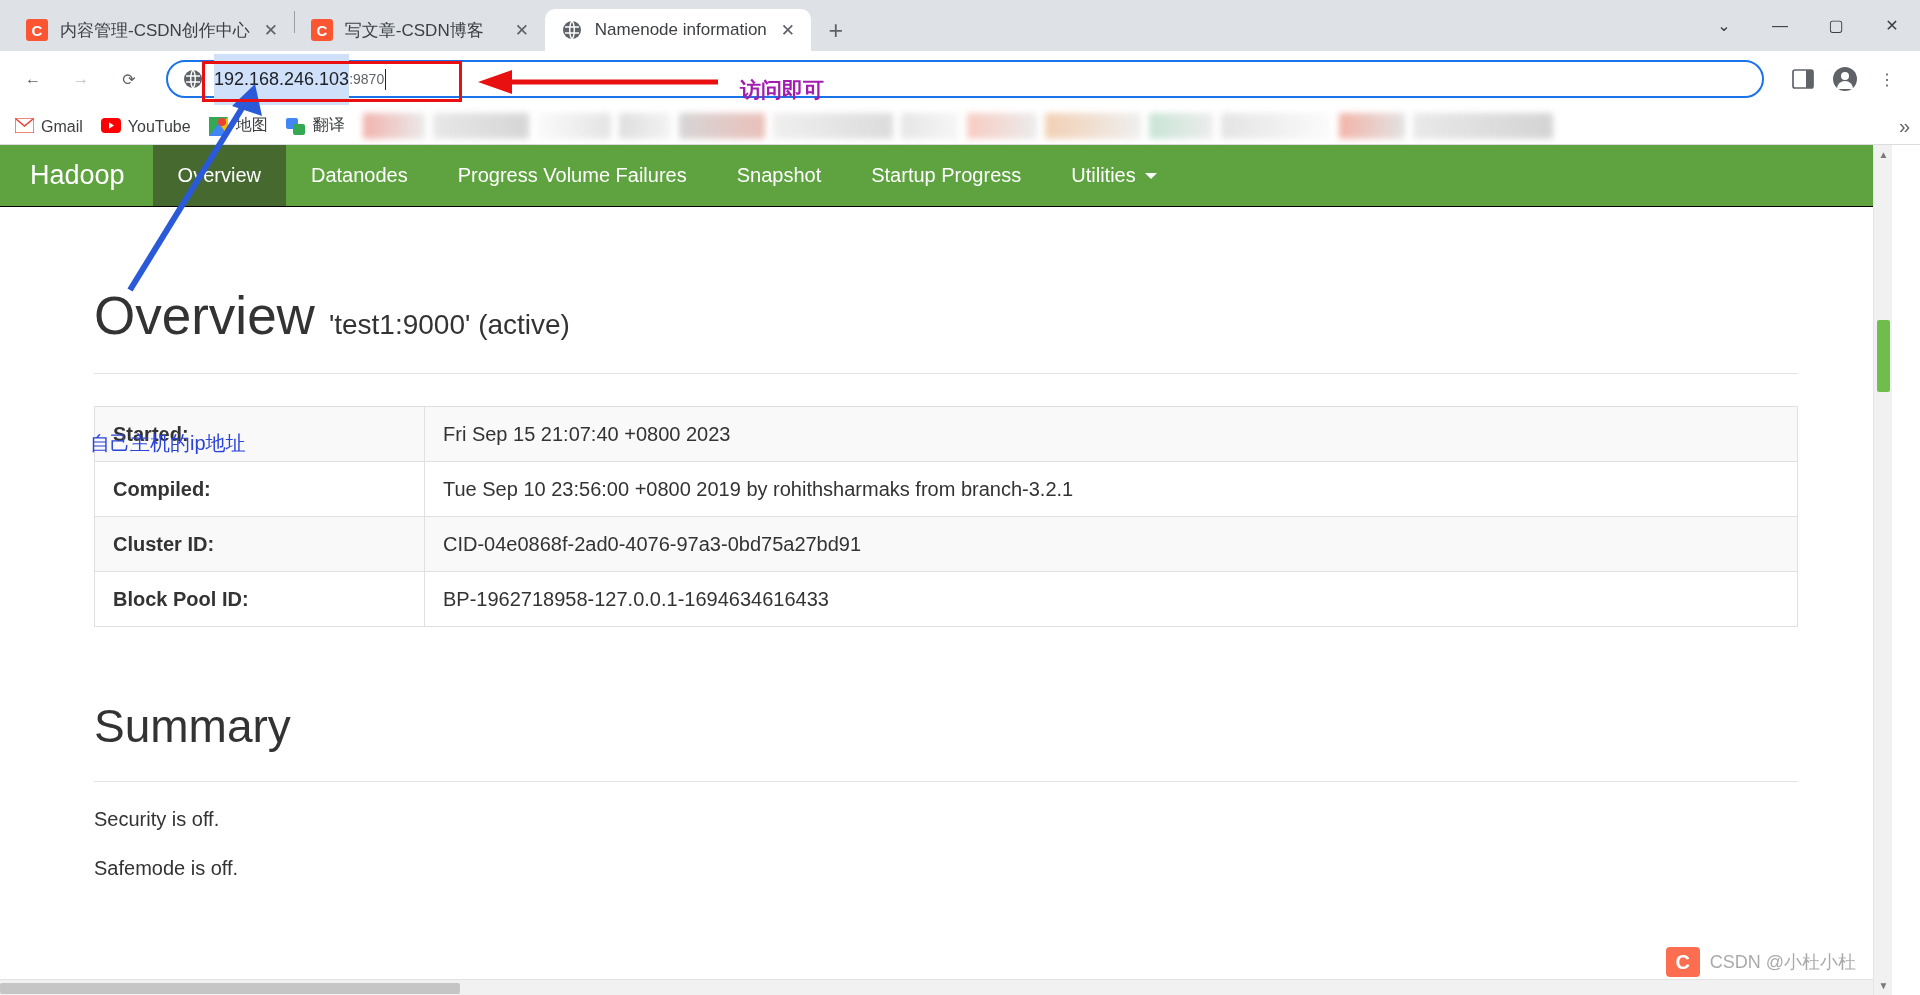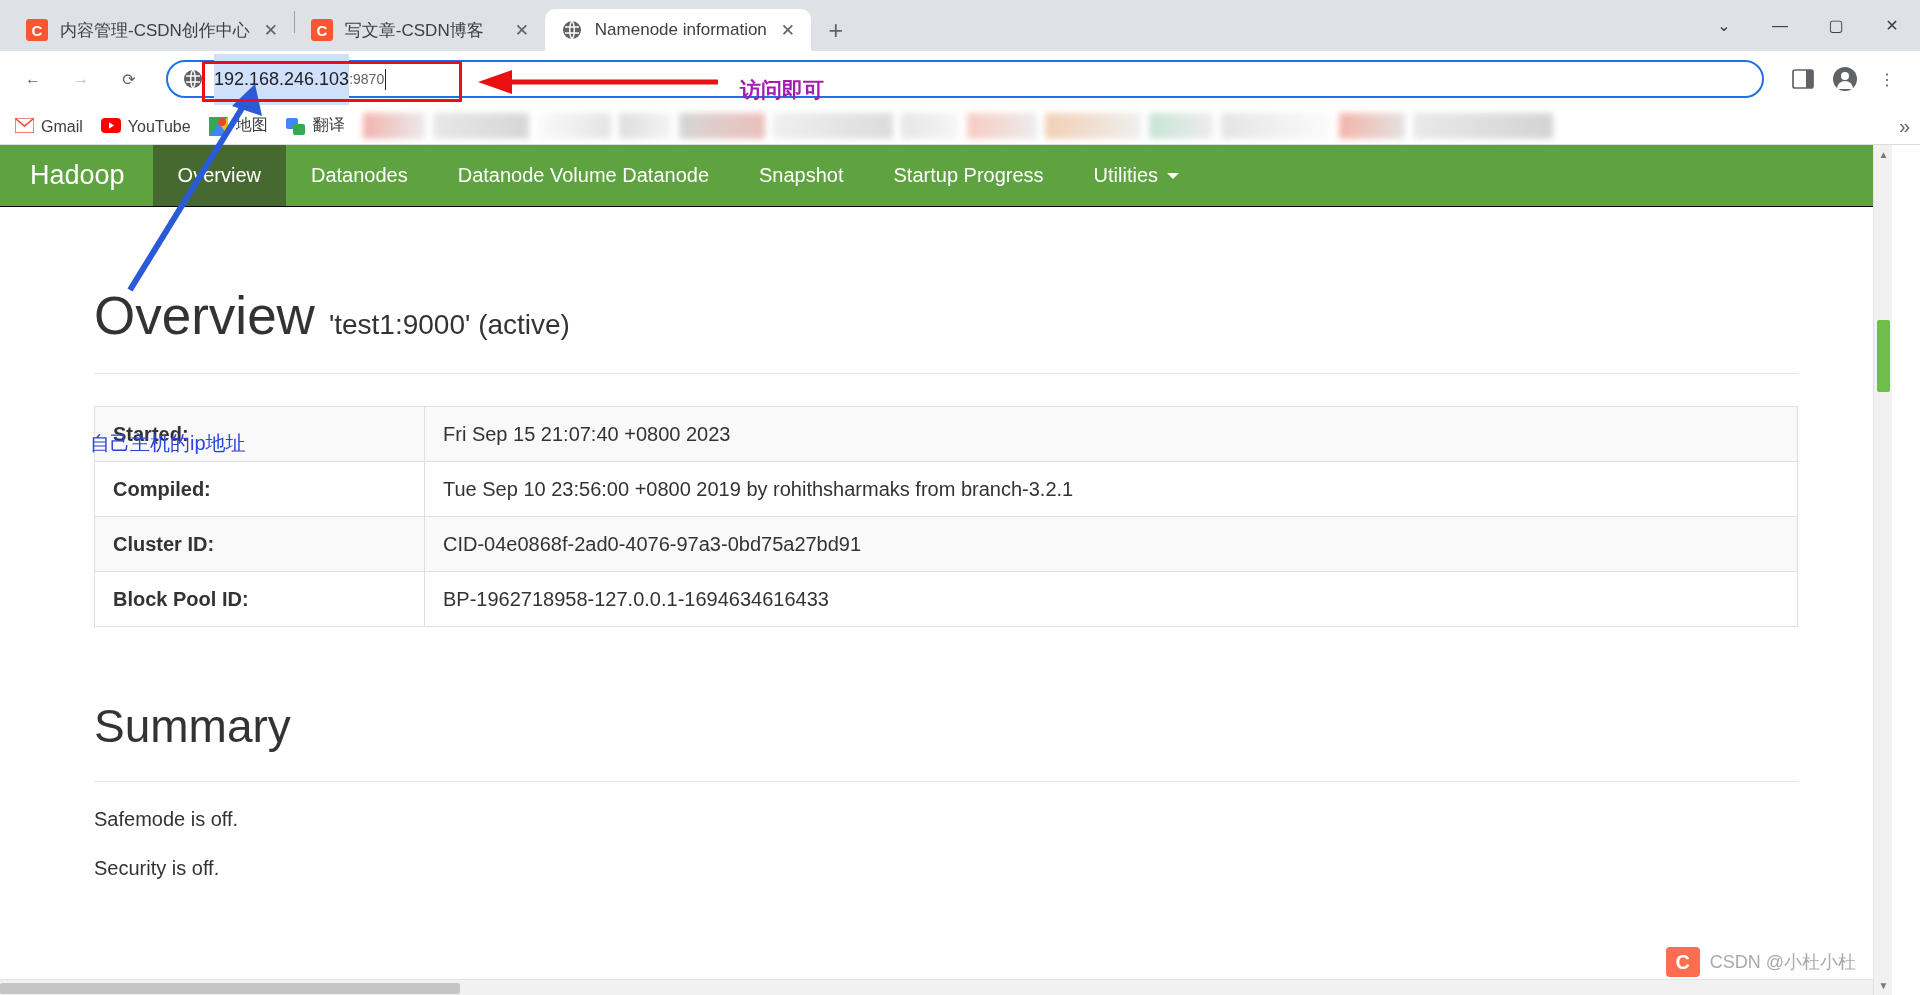--- a/index.html
+++ b/index.html
@@ -453,21 +453,21 @@
     <div class="bm-overflow">»</div>
   </div>
 
   <div class="viewport">
     <div class="page">
 
       <div class="hnav">
         <div class="hbrand">Hadoop</div>
         <div class="hlink active">Overview</div>
         <div class="hlink">Datanodes</div>
-        <div class="hlink">Datanode Volume Datanode</div>
+        <div class="hlink">Progress Volume Failures</div>
         <div class="hlink">Snapshot</div>
         <div class="hlink">Startup Progress</div>
         <div class="hlink">
           <span>Utilities</span>
           <span class="caret-dn"></span>
         </div>
       </div>
 
       <div class="ann-blue-text">自己主机的ip地址</div>
 
@@ -493,22 +493,22 @@
           </tr>
           <tr>
             <td class="k">Block Pool ID:</td>
             <td>BP-1962718958-127.0.0.1-1694634616433</td>
           </tr>
         </tbody>
           </table>
 
         <h2 class="summary-h">Summary</h2>
         <hr class="hr">
+        <div class="para">Security is off.</div>
         <div class="para">Safemode is off.</div>
-        <div class="para">Security is off.</div>
       </div>
 
       <div class="watermark">
         <div class="wm-logo">C</div>
         <span>CSDN @小杜小杜</span>
       </div>
 
       <div class="pscroll-v">
         <div class="up">▲</div>
         <div class="thumb"></div>

